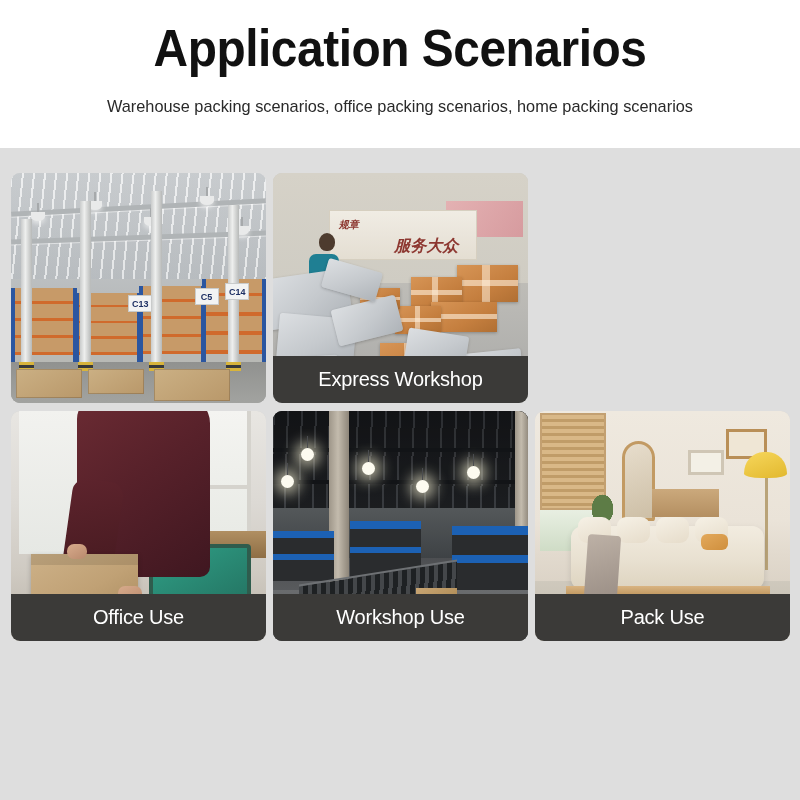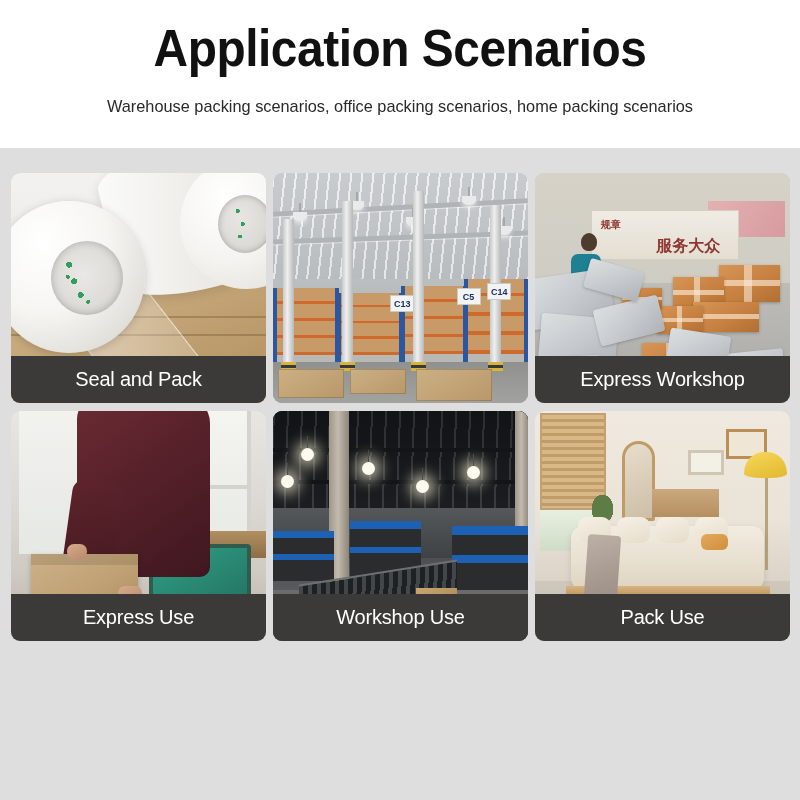--- a/index.html
+++ b/index.html
@@ -175,21 +175,21 @@
   .s2 .floor {
     position: absolute; left: 0; bottom: 0; width: 100%; height: 20%;
     background: linear-gradient(to bottom, #8e8f8d, #a2a3a0);
   }
   .s2 .pbox {
     position: absolute; background: linear-gradient(150deg, #cbb084, #b9986a);
     box-shadow: inset 0 0 0 1px rgba(90,70,45,.3);
   }
 
   
-  .s3 { background: linear-gradient(to bottom, #cfcdc6 0%, #c6c3bb 28%, #b9b8b4 60%, #a8a8a6 100%); }
+  .s3 { background: linear-gradient(to bottom, #cfcdc6 0%, #c6c3bb 28%, #b9b8b4 60%, #a8a8a6 100%); font-style: italic; }
   .s3 .wall {
     position: absolute; left: 0; top: 0; width: 100%; height: 48%;
     background: linear-gradient(to bottom, #d6d2c8, #cfccc3);
   }
   .s3 .banner {
     position: absolute; left: 22%; top: 16%; width: 58%; height: 22%;
     background: linear-gradient(to bottom, #f0ece4, #e4ded2);
     border: 1px solid #d6cfc0;
   }
   .s3 .cn {
@@ -403,34 +403,20 @@
 
   <div class="header">
     <div class="title">Application Scenarios</div>
     <div class="subtitle">Warehouse packing scenarios, office packing scenarios, home packing scenarios</div>
   </div>
 
   <div class="grid">
 
     <div class="row">
 
-      <div class="card">
-        <div class="scene s1">
-          <div class="kraft"></div>
-          <div class="kseam" style="top:62%"></div>
-          <div class="kseam" style="top:70%"></div>
-          <div class="strip"></div>
-          <div class="tube"></div>
-          <div class="roll rollA"></div>
-          <div class="coreA"></div>
-          <div class="rollB"></div>
-          <div class="coreB"></div>
-        </div>
-        <div class="caption">Seal and Pack</div>
-      </div>
 
       <div class="card">
         <div class="scene s2">
           <div class="ceiling"></div>
           <div class="beam" style="left:0;top:14%;width:100%;transform:rotate(-3deg)"></div>
           <div class="beam" style="left:0;top:27%;width:100%;transform:rotate(-2deg)"></div>
           <div class="lamp" style="left:8%;top:17%"></div>
           <div class="lamp" style="left:30%;top:12%"></div>
           <div class="lamp" style="left:52%;top:19%"></div>
           <div class="lamp" style="left:74%;top:10%"></div>
@@ -492,21 +478,21 @@
           <div class="mullion" style="right:6%;top:32%;width:34%;height:4px"></div>
           <div class="desk"></div>
           <div class="chair"></div>
           <div class="torso"></div>
           <div class="sleeve"></div>
           <div class="table"></div>
           <div class="box"></div>
           <div class="hand" style="left:42%;top:76%"></div>
           <div class="hand" style="left:22%;top:58%;width:20px;height:15px"></div>
         </div>
-        <div class="caption">Express Use</div>
+        <div class="caption">Office Use</div>
       </div>
 
       <div class="card">
         <div class="scene s5">
           <div class="roof"></div>
           <div class="hbeam" style="left:0;top:16%;width:100%"></div>
           <div class="hbeam" style="left:0;top:30%;width:100%"></div>
           <div class="hilight" style="left:11%;top:16%"></div>
           <div class="hilight" style="left:3%;top:28%"></div>
           <div class="hilight" style="left:35%;top:22%"></div>

